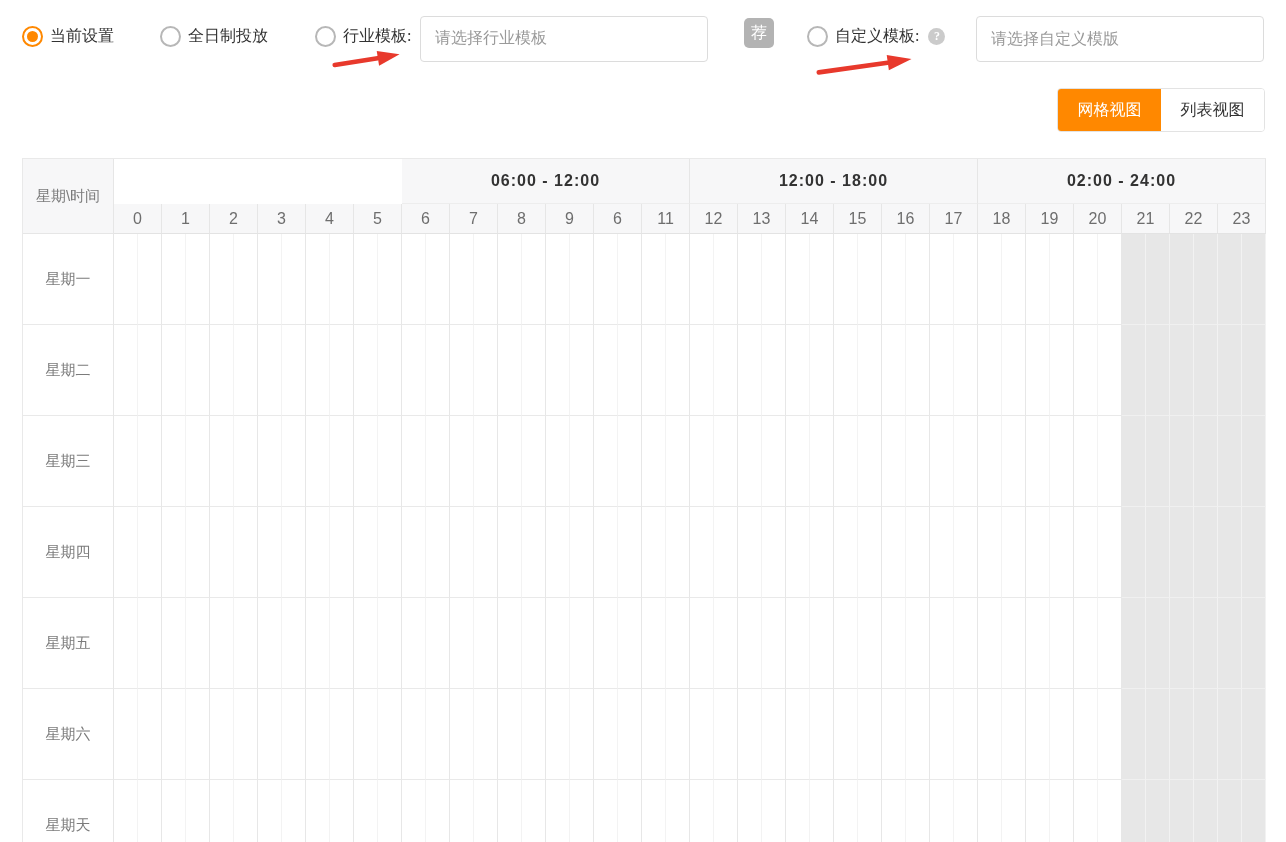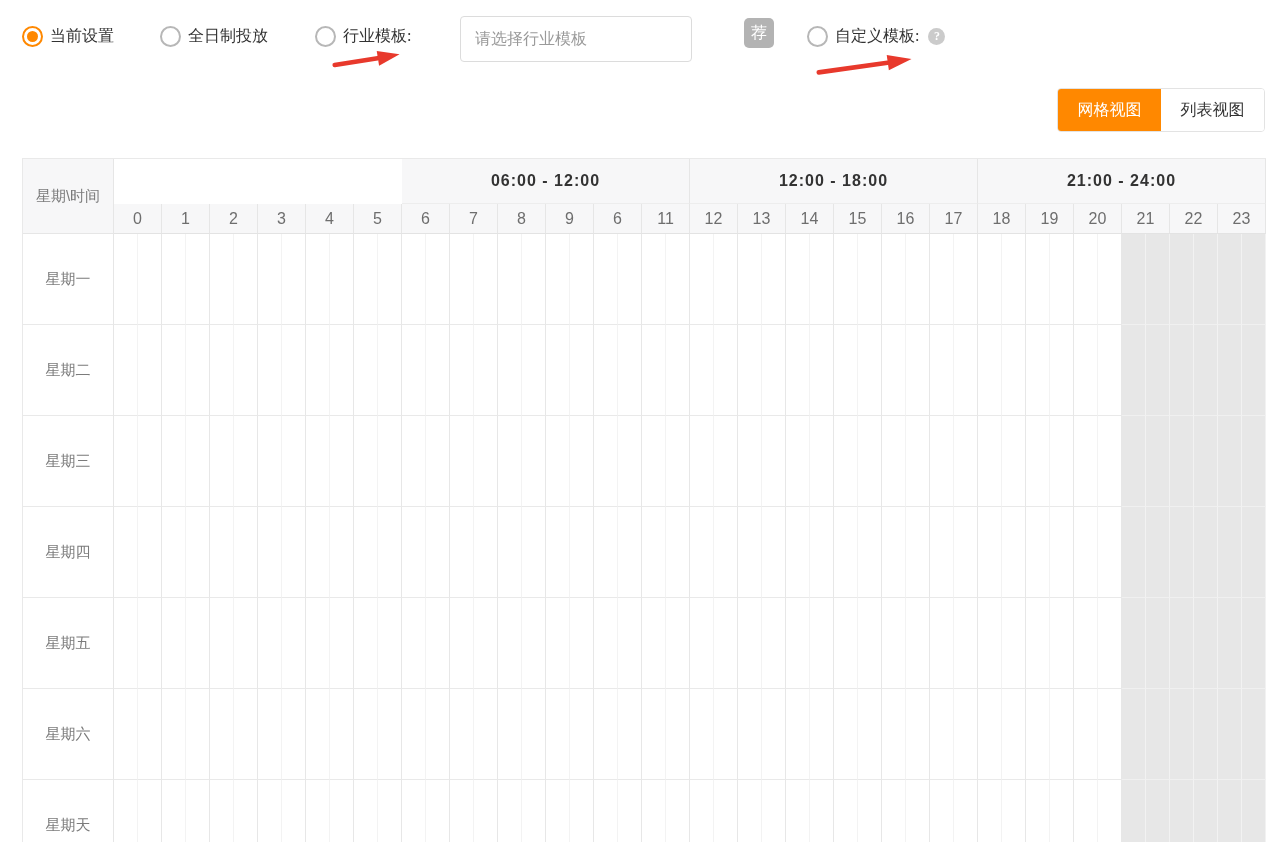--- a/index.html
+++ b/index.html
@@ -90,30 +90,31 @@
   <label class="ctrl radio-item" style="left:160px;">
     <span class="radio"></span>
     <span class="radio-label">全日制投放</span>
   </label>
 
   <label class="ctrl radio-item" style="left:315px;">
     <span class="radio"></span>
     <span class="radio-label">行业模板:</span>
   </label>
 
-  <input class="tpl-select" style="left: 460px; width: 232px;" readonly="" placeholder="请选择行业模板">
+  <input class="tpl-select" style="left: 420px; width: 288px; font-family: Liberation Mono, monospace;" readonly="" placeholder="请选择行业模板">
 
   <div class="badge">荐</div>
 
   <label class="ctrl radio-item" style="left:807px;">
     <span class="radio"></span>
     <span class="radio-label">自定义模板:</span>
     <span class="help">?</span>
   </label>
 
+  <input class="tpl-select" style="left: 976px; width: 288px;" readonly="" placeholder="请选择自定义模版">
 
   <svg class="arrow-svg" style="left:330px;top:48px;" width="72" height="24" viewBox="0 0 72 24">
     <g transform="rotate(-9 34 12)" fill="#e8392c">
       <rect x="2" y="10" width="48" height="4.6" rx="2.3"></rect>
       <polygon points="48,5 70,12 48,20"></polygon>
     </g>
   </svg>
   <svg class="arrow-svg" style="left:814px;top:52px;" width="100" height="28" viewBox="0 0 100 28">
     <g transform="rotate(-8 48 14)" fill="#e8392c">
       <rect x="2" y="12" width="74" height="4.6" rx="2.3"></rect>
@@ -123,21 +124,21 @@
 
   <div class="tabs">
     <button class="tab active">网格视图</button>
     <button class="tab">列表视图</button>
   </div>
 
   <div class="grid">
       <div class="cell corner-cell" style="grid-area: 1 / 1 / 3 / 2;">星期\时间</div>
       <div class="cell group-cell" style="grid-area: 1 / 14 / auto / span 12;">06:00 - 12:00</div>
       <div class="cell group-cell" style="grid-area: 1 / 26 / auto / span 12;">12:00 - 18:00</div>
-      <div class="cell group-cell" style="grid-area: 1 / 38 / auto / span 12;">21:00 - 24:00</div>
+      <div class="cell group-cell" style="grid-area: 1 / 38 / auto / span 12;">02:00 - 24:00</div>
       <div class="cell hour-cell" style="grid-area: 2 / 2 / auto / span 2;">0</div>
       <div class="cell hour-cell" style="grid-area: 2 / 4 / auto / span 2;">1</div>
       <div class="cell hour-cell" style="grid-area: 2 / 6 / auto / span 2;">2</div>
       <div class="cell hour-cell" style="grid-area: 2 / 8 / auto / span 2;">3</div>
       <div class="cell hour-cell" style="grid-area: 2 / 10 / auto / span 2;">4</div>
       <div class="cell hour-cell" style="grid-area: 2 / 12 / auto / span 2;">5</div>
       <div class="cell hour-cell" style="grid-area: 2 / 14 / auto / span 2;">6</div>
       <div class="cell hour-cell" style="grid-area: 2 / 16 / auto / span 2;">7</div>
       <div class="cell hour-cell" style="grid-area: 2 / 18 / auto / span 2;">8</div>
       <div class="cell hour-cell" style="grid-area: 2 / 20 / auto / span 2;">9</div>

